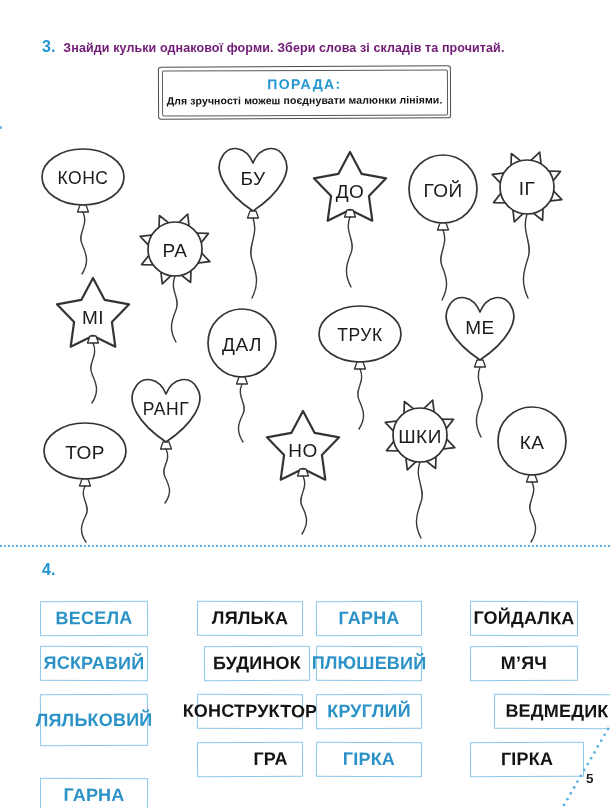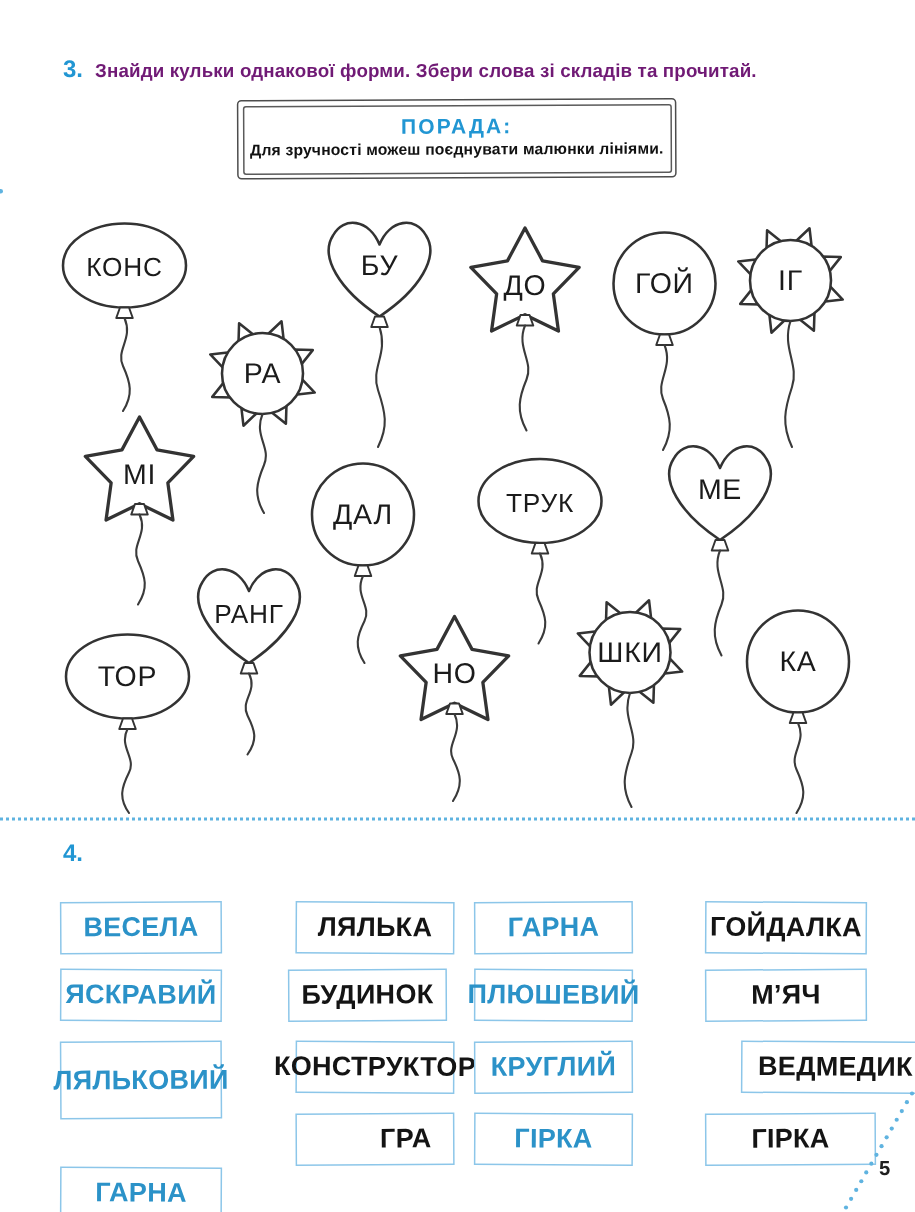--- a/index.html
+++ b/index.html
@@ -160,21 +160,21 @@
   <div class="ex-header ex4">
     <span class="ex-num">4.</span>
   </div>
 
   <div id="word-grid">
       <div class="word-box blue r-b" style="left: 40px; top: 601px; width: 108px; height: 35px;">ВЕСЕЛА</div>
       <div class="word-box r-a" style="left: 197px; top: 601px; width: 106px; height: 35px;">ЛЯЛЬКА</div>
       <div class="word-box blue r-b" style="left: 316px; top: 601px; width: 106px; height: 35px;">ГАРНА</div>
       <div class="word-box r-a" style="left: 470px; top: 601px; width: 108px; height: 35px;">ГОЙДАЛКА</div>
       <div class="word-box blue r-a" style="left: 40px; top: 646px; width: 108px; height: 35px;">ЯСКРАВИЙ</div>
-      <div class="word-box r-b" style="left: 192px; top: 646px; width: 106px; height: 35px;">БУДИНОК</div>
+      <div class="word-box r-b" style="left: 204px; top: 646px; width: 106px; height: 35px;">БУДИНОК</div>
       <div class="word-box blue r-a" style="left: 316px; top: 646px; width: 106px; height: 35px;">ПЛЮШЕВИЙ</div>
       <div class="word-box r-b" style="left: 470px; top: 646px; width: 108px; height: 35px;">М’ЯЧ</div>
       <div class="word-box blue r-b" style="left: 40px; top: 694px; width: 108px; height: 52px;">ЛЯЛЬКОВИЙ</div>
       <div class="word-box r-a" style="left: 197px; top: 694px; width: 106px; height: 35px;">КОНСТРУКТОР</div>
       <div class="word-box blue r-b" style="left: 316px; top: 694px; width: 106px; height: 35px;">КРУГЛИЙ</div>
       <div class="word-box r-a" style="left: 494px; top: 694px; width: 126px; height: 35px;">ВЕДМЕДИК</div>
       <div class="word-box blue r-a" style="left: 40px; top: 742px; width: 108px; height: 35px; margin-top: 36px;">ГАРНА</div>
       <div class="word-box r-b" style="left: 197px; top: 742px; width: 106px; height: 35px; padding-left: 41px;">ГРА</div>
       <div class="word-box blue r-a" style="left: 316px; top: 742px; width: 106px; height: 35px;">ГІРКА</div>
       <div class="word-box r-b" style="left: 470px; top: 742px; width: 114px; height: 35px;">ГІРКА</div>

